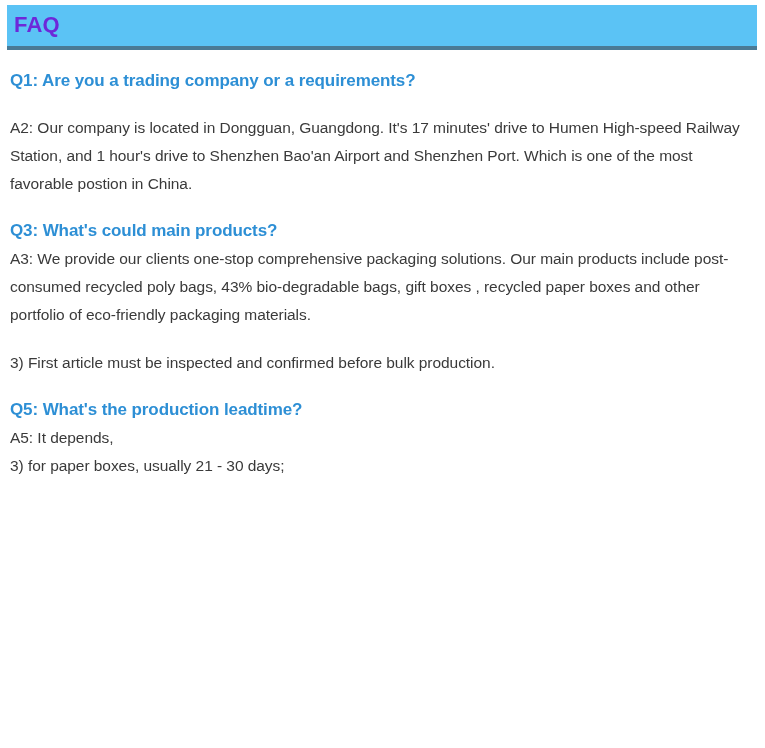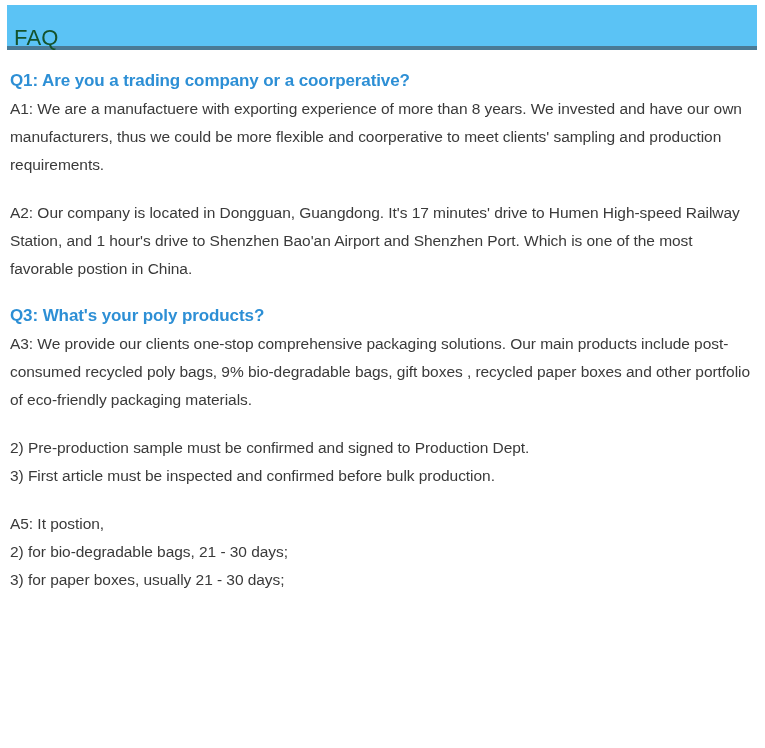--- a/index.html
+++ b/index.html
@@ -29,25 +29,25 @@
     top: 5px;
     width: 750px;
     height: 45px;
     background: #5bc3f5;
     border-bottom: 4px solid #4a7a95;
     box-sizing: border-box;
   }
   .faq-banner-title {
     position: absolute;
     left: 7px;
-    top: 20px;
+    top: 7px;
     font-size: 22px;
     line-height: 26px;
-    font-weight: 400;
-    color: #14532d;
+    font-weight: 700;
+    color: #6d28d9;
     letter-spacing: 0.2px;
     white-space: nowrap;
   }
 
   
   .faq-body {
     position: absolute;
     left: 10px;
     top: 68px;
     width: 742px;
@@ -85,44 +85,40 @@
 <body>
 
 <div id="page">
 
   <div class="faq-banner">
     <div class="faq-banner-title">FAQ</div>
   </div>
 
   <div class="faq-body">
       <div class="faq-block">
-        <div class="faq-question">Q1: Are you a trading company or a coorperative?</div>
-        <div class="faq-answer">
-          <span class="faq-answer-line">A1: We are a manufactuere with exporting experience of more than 8 years. We invested and have our own manufacturers, thus we could be more flexible and coorperative to meet clients' sampling and production requirements.</span>
-        </div>
+        <div class="faq-question">Q1: Are you a trading company or a requirements?</div>
       </div>
       <div class="faq-block">
         <div class="faq-answer">
           <span class="faq-answer-line">A2: Our company is located in Dongguan, Guangdong. It's 17 minutes' drive to Humen High-speed Railway Station, and 1 hour's drive to Shenzhen Bao'an Airport and Shenzhen Port. Which is one of the most favorable postion in China.</span>
         </div>
       </div>
       <div class="faq-block">
-        <div class="faq-question">Q3: What's your poly products?</div>
+        <div class="faq-question">Q3: What's could main products?</div>
         <div class="faq-answer">
-          <span class="faq-answer-line">A3: We provide our clients one-stop comprehensive packaging solutions. Our main products include post-consumed recycled poly bags, 9% bio-degradable bags, gift boxes , recycled paper boxes and other portfolio of eco-friendly packaging materials.</span>
+          <span class="faq-answer-line">A3: We provide our clients one-stop comprehensive packaging solutions. Our main products include post-consumed recycled poly bags, 43% bio-degradable bags, gift boxes , recycled paper boxes and other portfolio of eco-friendly packaging materials.</span>
         </div>
       </div>
       <div class="faq-block">
         <div class="faq-answer">
-          <span class="faq-answer-line">2) Pre-production sample must be confirmed and signed to Production Dept.</span>
           <span class="faq-answer-line">3) First article must be inspected and confirmed before bulk production.</span>
         </div>
       </div>
       <div class="faq-block">
+        <div class="faq-question">Q5: What's the production leadtime?</div>
         <div class="faq-answer">
-          <span class="faq-answer-line">A5: It postion,</span>
-          <span class="faq-answer-line">2) for bio-degradable bags, 21 - 30 days;</span>
+          <span class="faq-answer-line">A5: It depends,</span>
           <span class="faq-answer-line">3) for paper boxes, usually 21 - 30 days;</span>
         </div>
       </div>
     </div>
 
 </div>
 
 </body></html>

